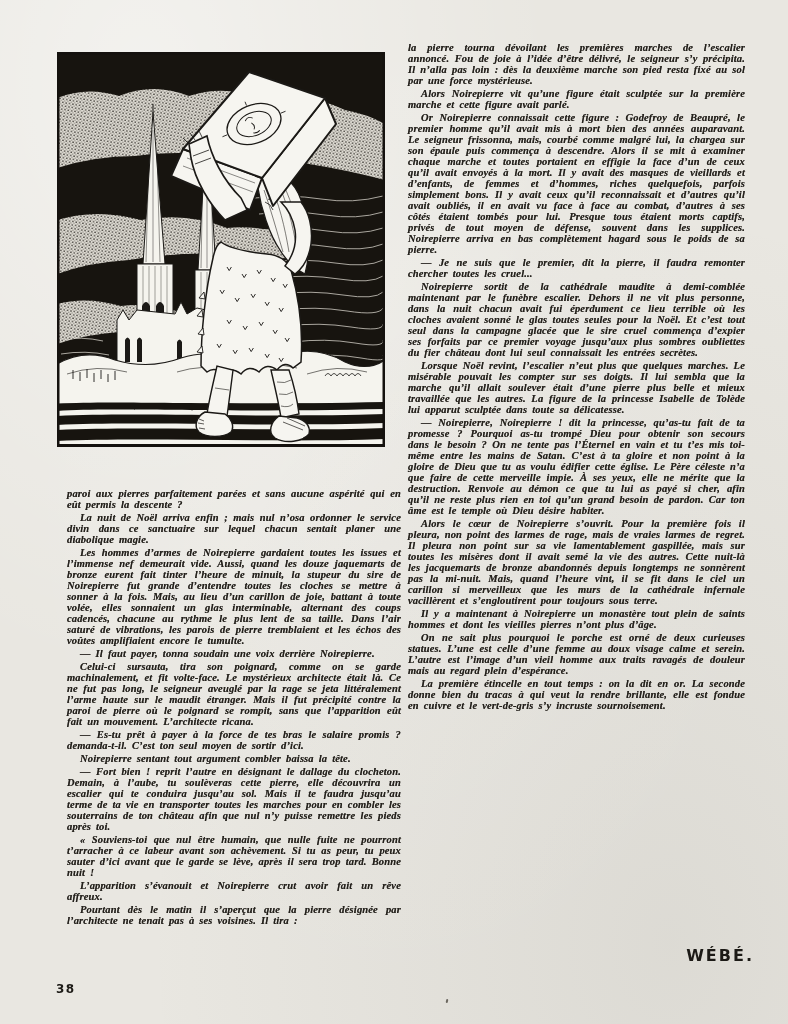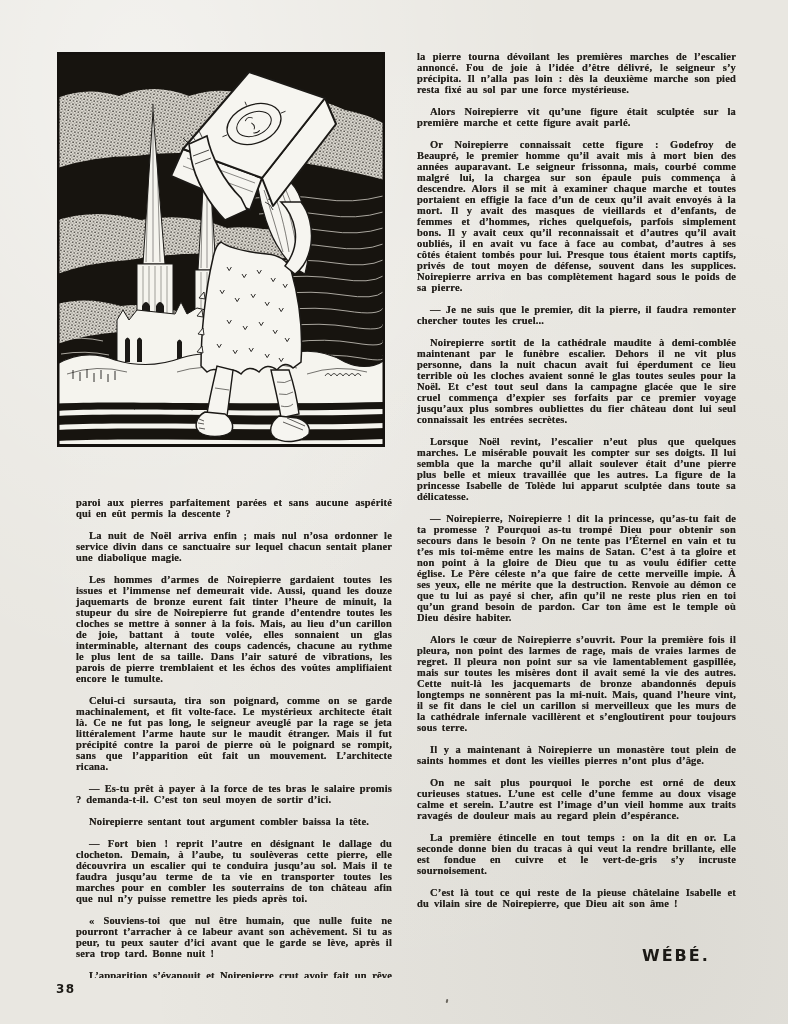--- a/index.html
+++ b/index.html
@@ -15,26 +15,26 @@
   }
   .illustration { position:absolute; left:57px; top:52px; width:328px; height:395px; margin:0; }
   .illustration svg { display:block; }
   .col {
     position:absolute; text-align:justify;
     font-size:10.5px; line-height:11px; font-weight:700;
     letter-spacing:0.15px; word-spacing:2.2px;
     hyphens:auto; -webkit-hyphens:auto;
     text-shadow:0 0 .4px rgba(30,28,24,.65);
   }
-  .col p { margin:11px; }
+  .col p { margin:2px;font-style:italic; }
   .col p.indent { text-indent:13px; }
   .col.left  { left:65px;  top:486px; width:338px; height:492px; overflow:hidden; }
   .col.right { left:406px; top:40px;  width:341px; height:912px; overflow:hidden; }
   .signature {
-    position:absolute; left:642px; top:946px; width:112px; text-align:left;
+    position:absolute; left:642px; top:946px; width:112px; text-align:right;
     font-family:"DejaVu Sans", sans-serif; font-weight:bold; font-size:16px;
     letter-spacing:2px; color:#1c1a16;
   }
   .page-number {
     position:absolute; left:56px; top:982px;
     font-family:"DejaVu Sans", sans-serif; font-weight:bold; font-size:12px;
     letter-spacing:1.5px; color:#1c1a16;
   }
   .ink-speck {
     position:absolute; left:446px; top:999px; width:2px; height:4px;
@@ -253,20 +253,21 @@
       </g>
 
       <rect x="1.25" y="1.25" width="325.5" height="392.5" fill="none" stroke="#14110e" stroke-width="2.5"></rect>
     </svg>
   </figure>
 
   <div class="col left">
       <p class="">paroi aux pierres parfaitement parées et sans aucune aspérité qui en eût permis la descente ?</p>
       <p class="indent">La nuit de Noël arriva enfin ; mais nul n’osa ordonner le service divin dans ce sanctuaire sur lequel chacun sentait planer une diabolique magie.</p>
       <p class="indent">Les hommes d’armes de Noirepierre gardaient toutes les issues et l’immense nef demeurait vide. Aussi, quand les douze jaquemarts de bronze eurent fait tinter l’heure de minuit, la stupeur du sire de Noirepierre fut grande d’entendre toutes les cloches se mettre à sonner à la fois. Mais, au lieu d’un carillon de joie, battant à toute volée, elles sonnaient un glas interminable, alternant des coups cadencés, chacune au rythme le plus lent de sa taille. Dans l’air saturé de vibrations, les parois de pierre tremblaient et les échos des voûtes amplifiaient encore le tumulte.</p>
+      <p class="indent">— Il faut payer, tonna soudain une voix derrière Noirepierre.</p>
       <p class="indent">Celui-ci sursauta, tira son poignard, comme on se garde machinalement, et fit volte-face. Le mystérieux architecte était là. Ce ne fut pas long, le seigneur aveuglé par la rage se jeta littéralement l’arme haute sur le maudit étranger. Mais il fut précipité contre la paroi de pierre où le poignard se rompit, sans que l’apparition eût fait un mouvement. L’architecte ricana.</p>
       <p class="indent">— Es-tu prêt à payer à la force de tes bras le salaire promis ? demanda-t-il. C’est ton seul moyen de sortir d’ici.</p>
       <p class="indent">Noirepierre sentant tout argument combler baissa la tête.</p>
       <p class="indent">— Fort bien ! reprit l’autre en désignant le dallage du clocheton. Demain, à l’aube, tu soulèveras cette pierre, elle découvrira un escalier qui te conduira jusqu’au sol. Mais il te faudra jusqu’au terme de ta vie en transporter toutes les marches pour en combler les souterrains de ton château afin que nul n’y puisse remettre les pieds après toi.</p>
       <p class="indent">« Souviens-toi que nul être humain, que nulle fuite ne pourront t’arracher à ce labeur avant son achèvement. Si tu as peur, tu peux sauter d’ici avant que le garde se lève, après il sera trop tard. Bonne nuit !</p>
       <p class="indent">L’apparition s’évanouit et Noirepierre crut avoir fait un rêve affreux.</p>
       <p class="indent">Pourtant dès le matin il s’aperçut que la pierre désignée par l’architecte ne tenait pas à ses voisines. Il tira :</p>
     </div>
 
   <div class="col right">
@@ -274,21 +275,20 @@
       <p class="indent">Alors Noirepierre vit qu’une figure était sculptée sur la première marche et cette figure avait parlé.</p>
       <p class="indent">Or Noirepierre connaissait cette figure : Godefroy de Beaupré, le premier homme qu’il avait mis à mort bien des années auparavant. Le seigneur frissonna, mais, courbé comme malgré lui, la chargea sur son épaule puis commença à descendre. Alors il se mit à examiner chaque marche et toutes portaient en effigie la face d’un de ceux qu’il avait envoyés à la mort. Il y avait des masques de vieillards et d’enfants, de femmes et d’hommes, riches quelquefois, parfois simplement bons. Il y avait ceux qu’il reconnaissait et d’autres qu’il avait oubliés, il en avait vu face à face au combat, d’autres à ses côtés étaient tombés pour lui. Presque tous étaient morts captifs, privés de tout moyen de défense, souvent dans les supplices. Noirepierre arriva en bas complètement hagard sous le poids de sa pierre.</p>
       <p class="indent">— Je ne suis que le premier, dit la pierre, il faudra remonter chercher toutes les cruel...</p>
       <p class="indent">Noirepierre sortit de la cathédrale maudite à demi-comblée maintenant par le funèbre escalier. Dehors il ne vit plus personne, dans la nuit chacun avait fui éperdument ce lieu terrible où les cloches avaient sonné le glas toutes seules pour la Noël. Et c’est tout seul dans la campagne glacée que le sire cruel commença d’expier ses forfaits par ce premier voyage jusqu’aux plus sombres oubliettes du fier château dont lui seul connaissait les entrées secrètes.</p>
       <p class="indent">Lorsque Noël revint, l’escalier n’eut plus que quelques marches. Le misérable pouvait les compter sur ses doigts. Il lui sembla que la marche qu’il allait soulever était d’une pierre plus belle et mieux travaillée que les autres. La figure de la princesse Isabelle de Tolède lui apparut sculptée dans toute sa délicatesse.</p>
       <p class="indent">— Noirepierre, Noirepierre ! dit la princesse, qu’as-tu fait de ta promesse ? Pourquoi as-tu trompé Dieu pour obtenir son secours dans le besoin ? On ne tente pas l’Éternel en vain et tu t’es mis toi-même entre les mains de Satan. C’est à ta gloire et non point à la gloire de Dieu que tu as voulu édifier cette église. Le Père céleste n’a que faire de cette merveille impie. À ses yeux, elle ne mérite que la destruction. Renvoie au démon ce que tu lui as payé si cher, afin qu’il ne reste plus rien en toi qu’un grand besoin de pardon. Car ton âme est le temple où Dieu désire habiter.</p>
       <p class="indent">Alors le cœur de Noirepierre s’ouvrit. Pour la première fois il pleura, non point des larmes de rage, mais de vraies larmes de regret. Il pleura non point sur sa vie lamentablement gaspillée, mais sur toutes les misères dont il avait semé la vie des autres. Cette nuit-là les jacquemarts de bronze abandonnés depuis longtemps ne sonnèrent pas la mi-nuit. Mais, quand l’heure vint, il se fit dans le ciel un carillon si merveilleux que les murs de la cathédrale infernale vacillèrent et s’engloutirent pour toujours sous terre.</p>
       <p class="indent">Il y a maintenant à Noirepierre un monastère tout plein de saints hommes et dont les vieilles pierres n’ont plus d’âge.</p>
       <p class="indent">On ne sait plus pourquoi le porche est orné de deux curieuses statues. L’une est celle d’une femme au doux visage calme et serein. L’autre est l’image d’un vieil homme aux traits ravagés de douleur mais au regard plein d’espérance.</p>
       <p class="indent">La première étincelle en tout temps : on la dit en or. La seconde donne bien du tracas à qui veut la rendre brillante, elle est fondue en cuivre et le vert-de-gris s’y incruste sournoisement.</p>
-      <p class="indent">C’est là tout ce qui reste de la pieuse châtelaine Isabelle et du vilain sire de Noirepierre, que Dieu ait son âme !</p>
     </div>
 
   <div class="signature">WÉBÉ.</div>
 
   <div class="page-number">38</div>
 
   <div class="ink-speck"></div>
 
 </div>
 

